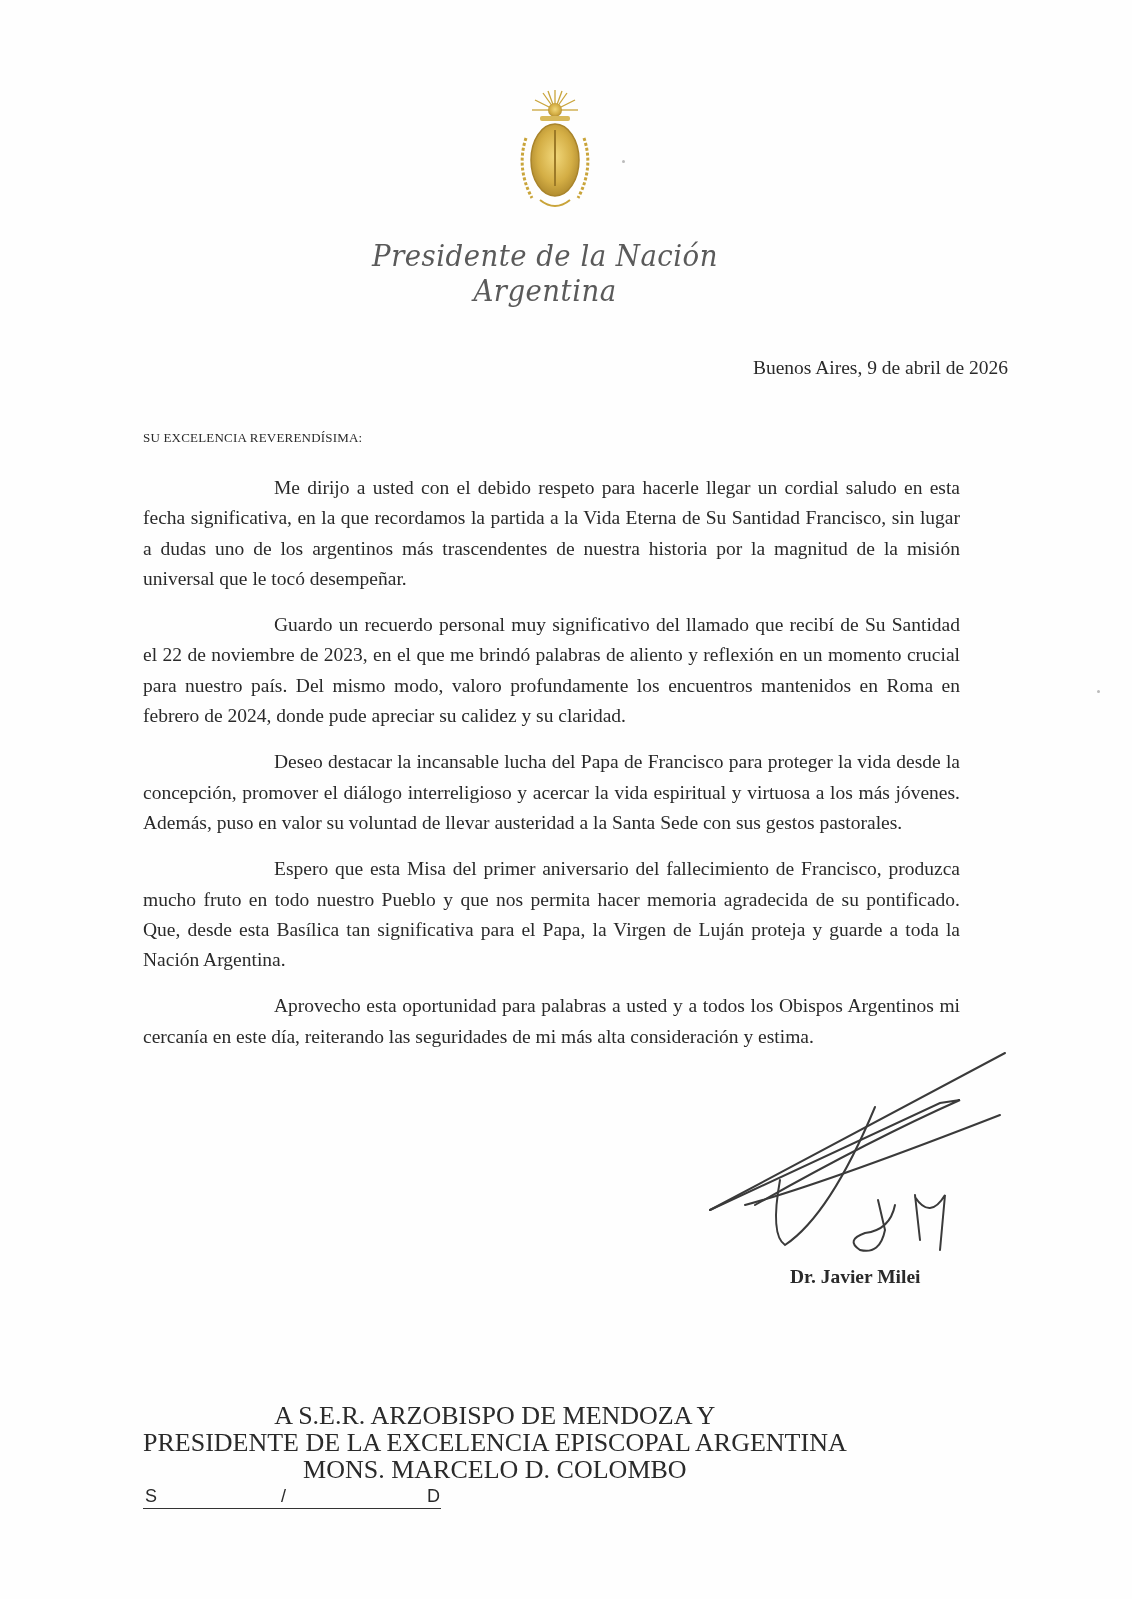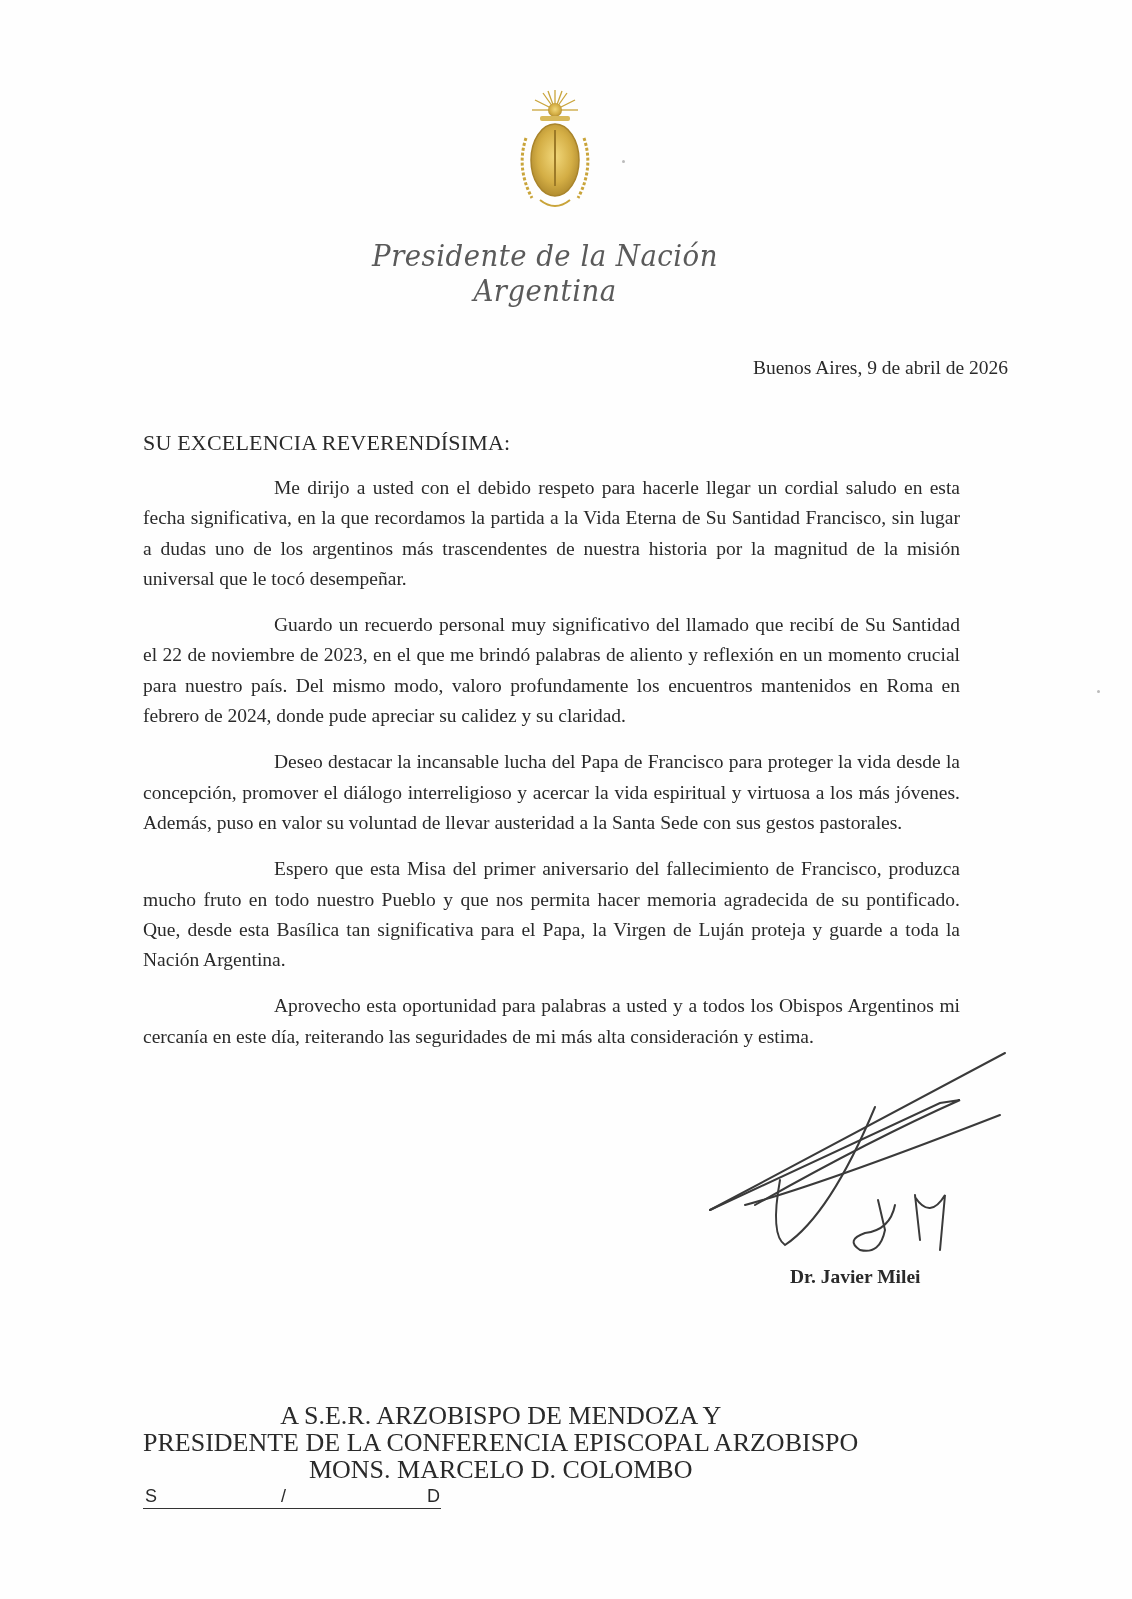--- a/index.html
+++ b/index.html
@@ -4,21 +4,21 @@
 <style>
   html, body { margin: 0; padding: 0; background: #ffffff; }
   body { width: 1132px; height: 1599px; position: relative; overflow: hidden;
          font-family: "Liberation Serif", "DejaVu Serif", serif; color: #2a2a2a; }
   .page { position: absolute; left: 0; top: 0; width: 1132px; height: 1599px; background: #fefefe; padding-left: 48px; }
   .seal { position: absolute; left: 510px; top: 88px; width: 90px; height: 130px; }
   .letterhead { position: absolute; left: 310px; top: 238px; width: 470px; text-align: center;
                 font-family: "DejaVu Serif", serif; font-style: italic; font-size: 30px; color: #5a5a5a;
                 letter-spacing: 0.5px; transform: scaleX(0.92); transform-origin: center; }
   .date { position: absolute; right: 172px; top: 357px; font-size: 19.5px; }
-  .salutation { position: absolute; left: 143px; top: 430px; font-size: 22px; letter-spacing: 0.2px; text-align: right; }
+  .salutation { position: absolute; left: 143px; top: 430px; font-size: 13px; letter-spacing: 0.2px; text-align: right; }
   .body-text { position: absolute; left: 143px; width: 817px; top: 473px; font-size: 19.5px; line-height: 30.3px; }
   .para { margin: 0 0 16px 0; text-align: justify; text-indent: 131px; }
   .signature { position: absolute; left: 700px; top: 1045px; width: 320px; height: 215px; }
   .signer { position: absolute; left: 790px; top: 1266px; font-size: 19.5px; font-weight: bold; }
   .recipient { position: absolute; left: 143px; top: 1402px; font-size: 26px; line-height: 27px; text-align: center; }
   .sd-line { position: absolute; left: 143px; top: 1486px; width: 298px; border-bottom: 1.5px solid #333;
              font-family: "Liberation Sans", sans-serif; font-size: 18px; height: 22px; }
   .sd-line span { position: absolute; top: 0; }
   .speck { position: absolute; width: 3px; height: 3px; background: #bbb; border-radius: 50%; }
 </style>
@@ -82,21 +82,21 @@
       <path d="M80 135 Q70 190 85 200 Q130 170 175 62"></path>
       <path d="M178 155 L185 185 Q180 210 160 205 Q145 195 165 188 Q190 185 195 160"></path>
       <path d="M215 150 L220 195 M215 152 Q230 175 245 150 L240 205"></path>
     </svg>
   </div>
 
   <div class="signer">Dr. Javier Milei</div>
 
   <div class="recipient">
     <div>A S.E.R. ARZOBISPO DE MENDOZA Y</div>
-    <div>PRESIDENTE DE LA CONFERENCIA EPISCOPAL ARZOBISPO</div>
+    <div>PRESIDENTE DE LA EXCELENCIA EPISCOPAL ARGENTINA</div>
     <div>MONS. MARCELO D. COLOMBO</div>
   </div>
 
   <div class="sd-line">
     <span style="left:2px;">S</span>
     <span style="left:138px;">/</span>
     <span style="left:284px;">D</span>
   </div>
 
 </div>

